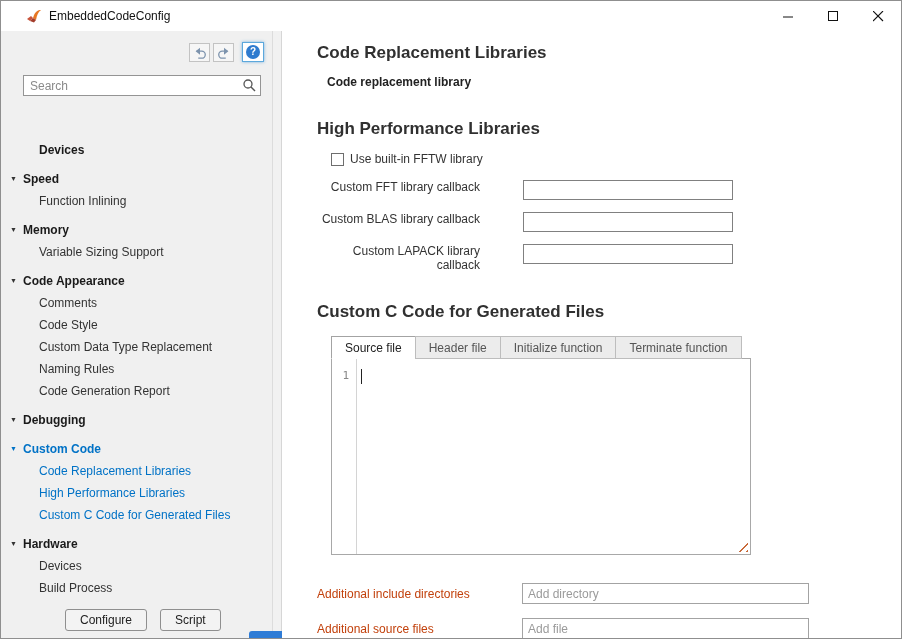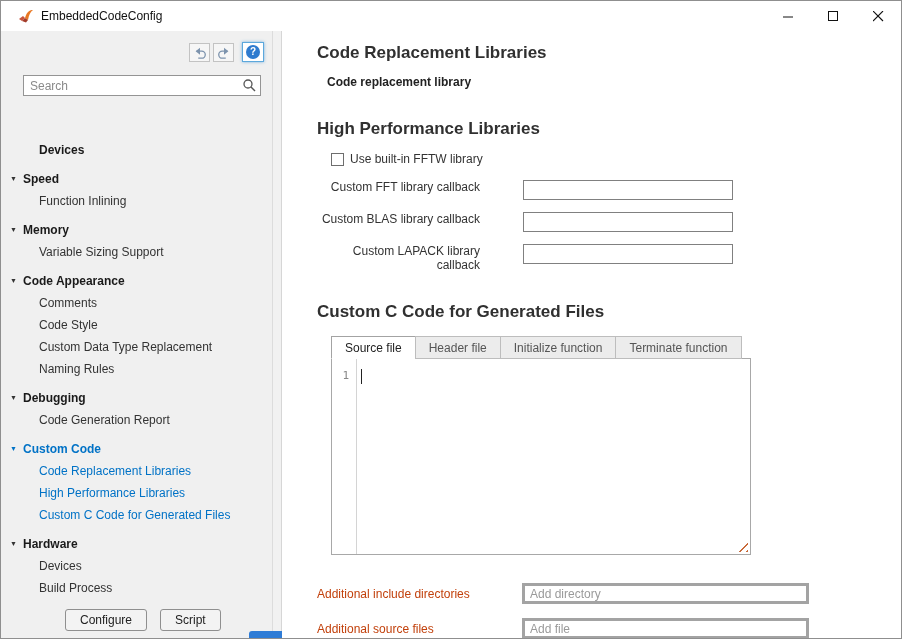--- a/index.html
+++ b/index.html
@@ -3,21 +3,21 @@
 <meta charset="utf-8">
 <style>
   html,body{margin:0;padding:0;background:#cfcfcf;}
   *{box-sizing:border-box;}
   .window{
     position:relative;width:902px;height:639px;background:#ffffff;
     font-family:"Liberation Sans",sans-serif;font-size:12px;color:#333;
     border:1px solid #8f8f8f;overflow:hidden;
   }
   
-  .titlebar{position:absolute;top:0;left:8px;right:0;height:30px;background:#ffffff;display:flex;align-items:center;}
+  .titlebar{position:absolute;top:0;left:16px;right:0;height:30px;background:#ffffff;display:flex;align-items:center;}
   .app-icon{width:16px;height:16px;margin-left:9px;flex:0 0 auto;}
   .title-text{margin-left:7px;font-size:12px;color:#111;}
   .win-controls{margin-left:auto;display:flex;height:30px;}
   .win-btn{width:45px;height:30px;display:flex;align-items:center;justify-content:center;background:transparent;border:none;cursor:pointer;}
   
   .sidebar{position:absolute;top:30px;left:0;width:271px;bottom:0;background:#f0f0f0;}
   .sidebar-scrollbar{position:absolute;top:30px;left:271px;width:10px;bottom:0;background:#f1f1f1;border-left:1px solid #dcdcdc;border-right:1px solid #d6d6d6;}
   .sb-toolbar{position:absolute;top:11px;right:8px;display:flex;align-items:center;}
   .tool-btn{width:21px;height:19px;border:1px solid #c3c3c3;background:#f6f6f6;display:flex;align-items:center;justify-content:center;padding:0;cursor:pointer;}
   .tool-btn + .tool-btn{margin-left:3px;}
@@ -58,21 +58,21 @@
   .editor{position:relative;margin-left:14px;margin-top:-1px;width:420px;height:197px;border:1px solid #a8a8a8;background:#fff;}
   .gutter{position:absolute;left:0;top:0;bottom:0;width:25px;border-right:1px solid #d4d4d4;background:#fff;}
   .line-num{position:absolute;right:7px;top:10px;font-family:"DejaVu Sans Mono",monospace;font-size:11px;color:#888;}
   .code-area{position:absolute;left:26px;top:0;right:0;bottom:0;}
   .caret{position:absolute;left:3px;top:10px;width:1px;height:15px;background:#222;}
   .resize-grip{position:absolute;right:2px;bottom:2px;width:11px;height:11px;background:repeating-linear-gradient(135deg,#c96a3a 0 1.5px,transparent 1.5px 4.5px);clip-path:polygon(100% 0,100% 100%,0 100%);cursor:nwse-resize;}
   .add-row{display:flex;align-items:center;}
   .add-row.first{margin-top:28px;}
   .add-row.second{margin-top:14px;}
   .add-row .plabel{width:205px;color:#c2410c;}
-  .add-row input{width:287px;height:21px;border:3px solid #a3a3a3;background:#fff;padding:2px 5px;font-family:"Liberation Sans",sans-serif;font-size:12px;}
+  .add-row input{width:287px;height:21px;border:1px solid #a3a3a3;background:#fff;padding:2px 5px;font-family:"Liberation Sans",sans-serif;font-size:12px;}
   .add-row input::placeholder,.cb-row input::placeholder{color:#9a9a9a;}
 </style>
 </head>
 <body>
 
 <div class="window">
 
   <div class="titlebar">
     <span class="app-icon">
       <svg width="16" height="16" viewBox="0 0 16 16">
@@ -138,22 +138,22 @@
       <div class="t-row section plain"><span class="t-label">Devices</span></div>
       <div class="t-row section"><span class="t-arrow">▼</span><span class="t-label">Speed</span></div>
       <div class="t-row item"><span class="t-label">Function Inlining</span></div>
       <div class="t-row section"><span class="t-arrow">▼</span><span class="t-label">Memory</span></div>
       <div class="t-row item"><span class="t-label">Variable Sizing Support</span></div>
       <div class="t-row section"><span class="t-arrow">▼</span><span class="t-label">Code Appearance</span></div>
       <div class="t-row item"><span class="t-label">Comments</span></div>
       <div class="t-row item"><span class="t-label">Code Style</span></div>
       <div class="t-row item"><span class="t-label">Custom Data Type Replacement</span></div>
       <div class="t-row item"><span class="t-label">Naming Rules</span></div>
+      <div class="t-row item"><span class="t-label">Code Generation Report</span></div>
       <div class="t-row section"><span class="t-arrow">▼</span><span class="t-label">Debugging</span></div>
-      <div class="t-row item"><span class="t-label">Code Generation Report</span></div>
       <div class="t-row section blue"><span class="t-arrow">▼</span><span class="t-label">Custom Code</span></div>
       <div class="t-row item blue"><span class="t-label">Code Replacement Libraries</span></div>
       <div class="t-row item blue"><span class="t-label">High Performance Libraries</span></div>
       <div class="t-row item blue"><span class="t-label">Custom C Code for Generated Files</span></div>
       <div class="t-row section"><span class="t-arrow">▼</span><span class="t-label">Hardware</span></div>
       <div class="t-row item"><span class="t-label">Devices</span></div>
       <div class="t-row item"><span class="t-label">Build Process</span></div>
       <div class="t-row section">
           <span class="t-arrow">▼</span>
         </div>

